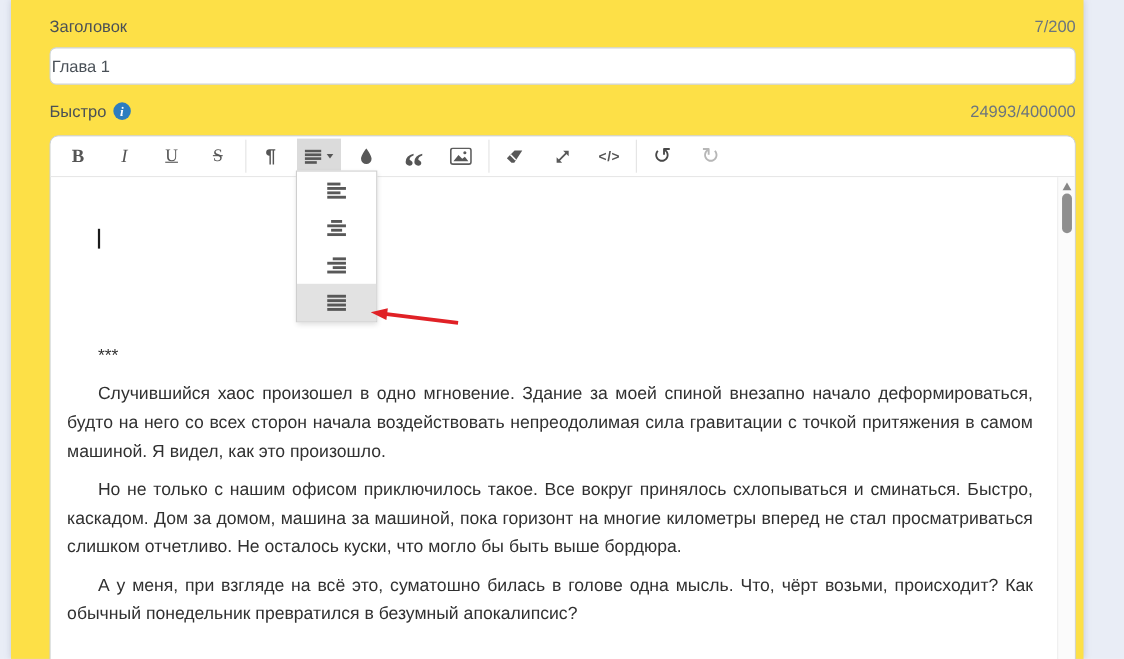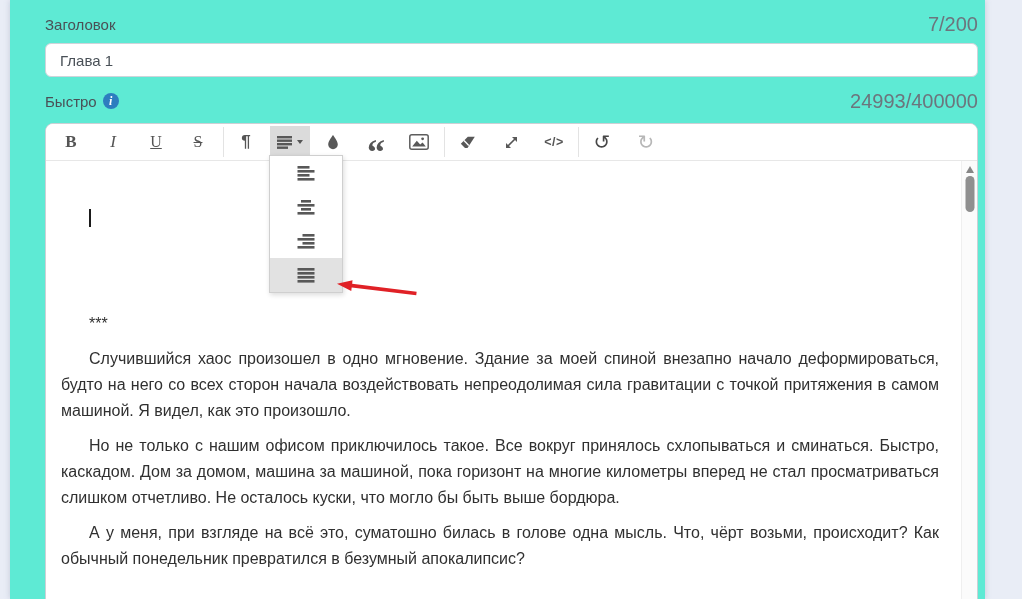--- a/index.html
+++ b/index.html
@@ -4,43 +4,43 @@
 <style>
   html,body{margin:0;padding:0;overflow:hidden;}
   body{
     width:1022px;height:599px;
     background:#e9edf6;
     font-family:"Liberation Sans","DejaVu Sans",sans-serif;
     position:relative;
   }
   .card{
     position:absolute;left:10px;top:0;width:975px;height:599px;
-    background:#5eead4;
+    background:#fde047;
     box-shadow:0 0 6px rgba(100,110,145,.28);
   }
   
   .field-row{
     position:absolute;left:35px;width:933px;height:20px;
     display:flex;justify-content:space-between;align-items:center;
   }
   .row-title{top:14px;}
   .row-text{top:91px;}
   .field-label{font-size:15px;color:#4a5056;display:flex;align-items:center;gap:6px;}
-  .char-counter{font-size:20px;color:#6c757d;}
+  .char-counter{font-size:15px;color:#6c757d;}
   .info-badge{
     width:16px;height:16px;border-radius:50%;background:#2d7dbf;
     color:#fff;font-family:"Liberation Serif","DejaVu Serif",serif;
     font-weight:bold;font-style:italic;font-size:12px;line-height:16px;
     text-align:center;display:inline-block;cursor:pointer;
   }
   
   .title-input{
     position:absolute;left:35px;top:43px;width:933px;height:34px;
     border:1px solid #ced4da;border-radius:6px;background:#fff;
-    box-sizing:border-box;padding:0 14px;font-size:15px;color:#495057;
+    box-sizing:border-box;padding:0 1px;font-size:15px;color:#495057;
     font-family:inherit;outline:none;
   }
   
   .editor{
     position:absolute;left:35px;top:123px;width:933px;height:482px;
     border:1px solid #ccd0d5;border-radius:8px 8px 0 0;background:#fff;
     box-sizing:border-box;overflow:hidden;
   }
   .toolbar{
     position:absolute;left:0;top:0;right:0;height:36px;

